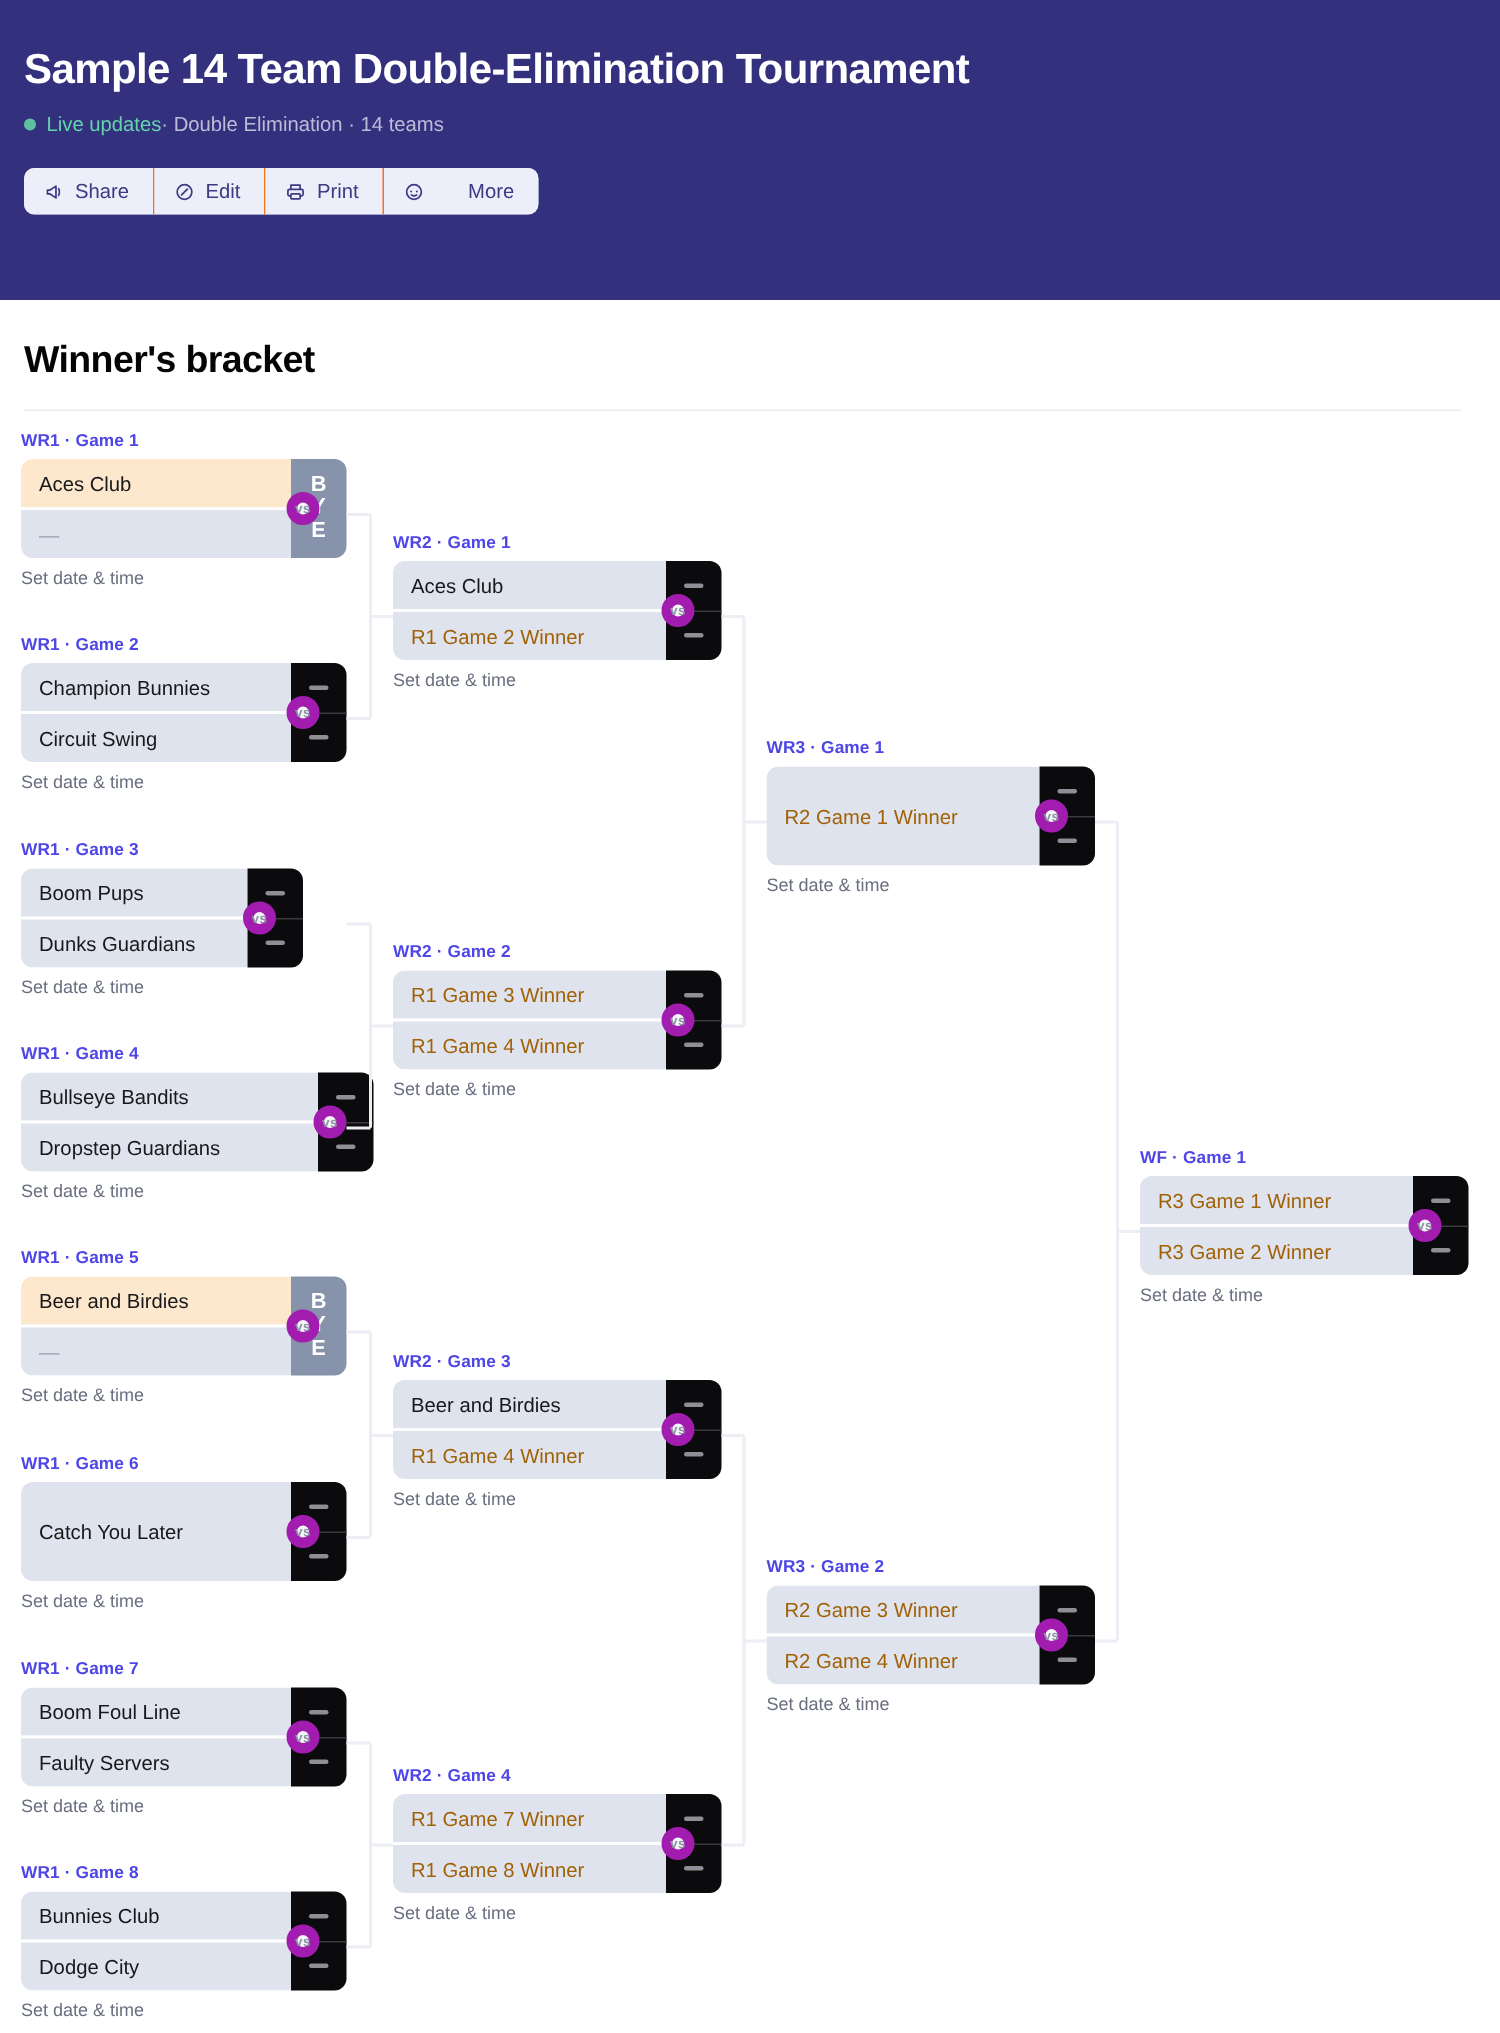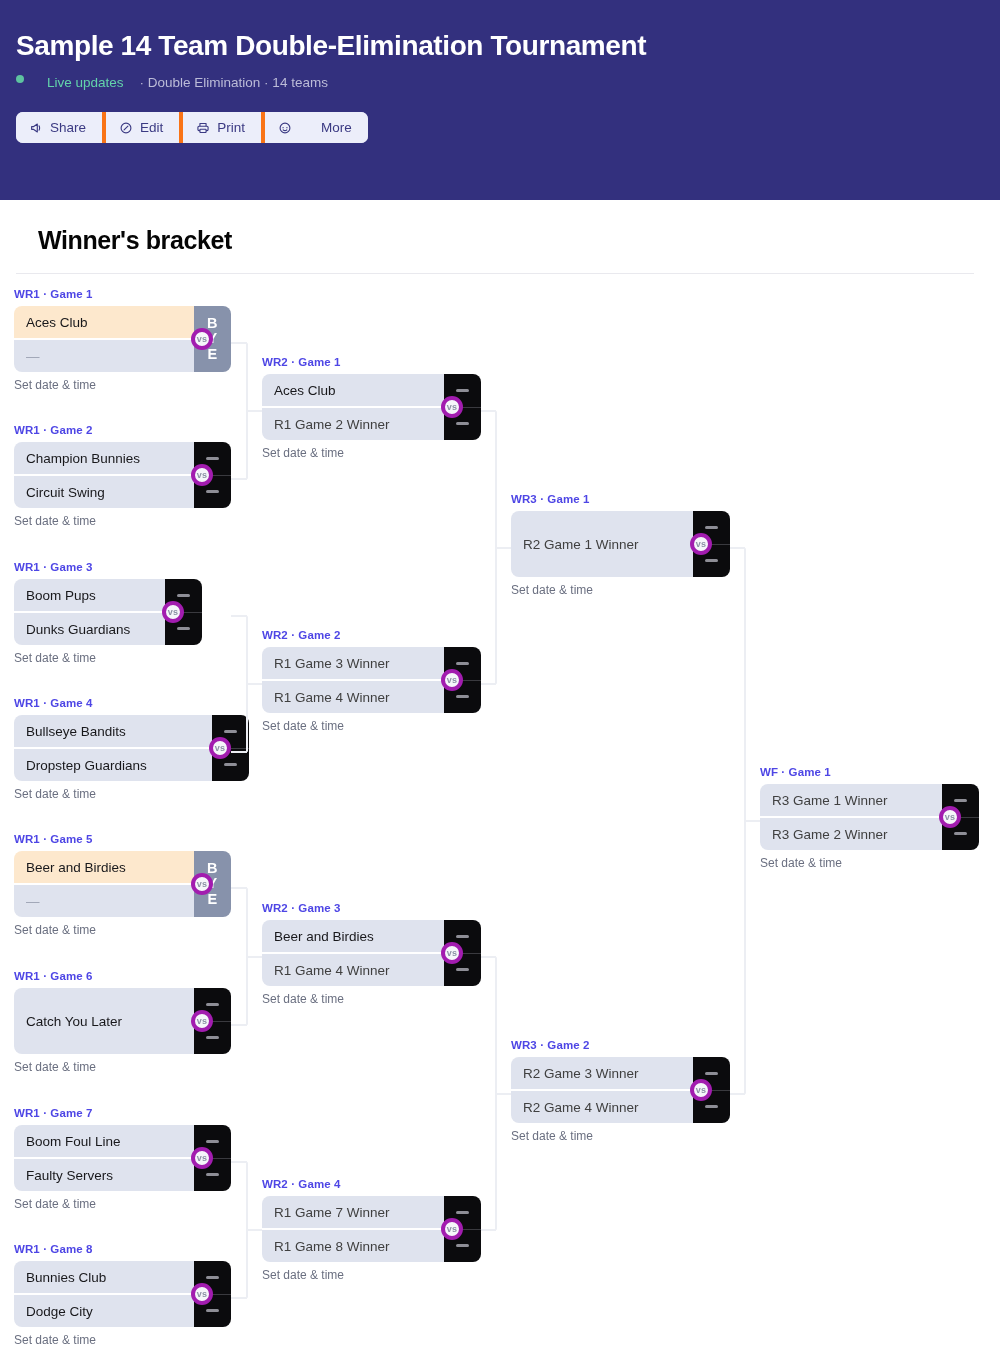--- a/index.html
+++ b/index.html
@@ -21,24 +21,23 @@
   }
   .header h1 {
     color: #ffffff;
     font-size: 28px;
     font-weight: bold;
     letter-spacing: -0.4px;
     line-height: 1.15;
   }
   .meta-row {
     display: flex;
-    align-items: flex-start;
+    align-items: center;
     margin-top: 13px;
     font-size: 13.5px;
-    gap: 16px;
   }
   .live-dot {
     width: 8px; height: 8px;
     border-radius: 50%;
     background: #5ec2a0;
     margin-right: 7px;
     flex: none;
   }
   .live-text { color: #63d3ab; }
   .meta-rest { color: #bcbcd8; }
@@ -52,34 +51,33 @@
     background: #e9eaf7;
   }
   .tb-btn {
     display: flex;
     align-items: center;
     gap: 7px;
     padding: 8px 16px 8px 13px;
     background: #eceefa;
     color: #3b3a83;
     font-size: 13.5px;
-    border-right: 4px solid #f97316;
+    border-right: 1px solid #f97316;
     cursor: pointer;
   }
   .tb-btn:last-child { border-right: none; gap: 29px; }
   .tb-btn svg { display: block; }
 
   
   .section-head { padding: 26px 16px 0 16px; }
   .section-head h2 {
     font-size: 25px;
     font-weight: bold;
     color: #050505;
     letter-spacing: -0.4px;
-    margin-left: 22px;
   }
   .section-rule {
     height: 1px;
     background: #e9e9ee;
     margin: 18px 0 0 0;
     width: 958px;
   }
 
   
   .bracket {
@@ -120,21 +118,21 @@
     flex: 1;
     display: flex;
     align-items: center;
     padding-left: 12px;
     background: #dfe3ee;
     font-size: 13.5px;
     color: #18181b;
     white-space: nowrap;
     overflow: hidden;
   }
-  .team-row.placeholder { color: #404040; }
+  .team-row.placeholder { color: #a16207; }
   .team-row.winner { background: #fde8cd; }
   .team-row.empty { color: #9aa1b2; }
   .team-row + .team-row { border-top: 2px solid #ffffff; }
 
   .scores {
     width: 37px;
     display: flex;
     flex-direction: column;
     background: #0b0b0d;
     border-radius: 0 8px 8px 0;
@@ -168,21 +166,21 @@
   }
 
   .vs-badge {
     position: absolute;
     left: 100%;
     top: 50%;
     transform: translate(-100%, -50%) translateX(-18px);
     width: 22px; height: 22px;
     border-radius: 50%;
     background: #f5f6fa;
-    border: 4px solid #a21caf;
+    border: 7px solid #a21caf;
     display: flex;
     align-items: center;
     justify-content: center;
     font-size: 9px;
     font-weight: bold;
     color: #8c93a5;
     letter-spacing: 0.3px;
     z-index: 3;
   }
 

